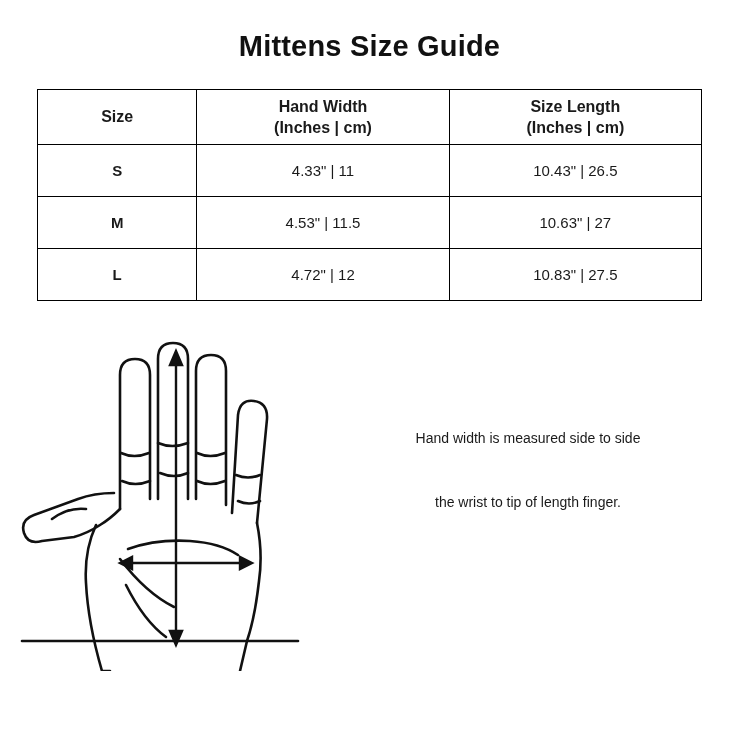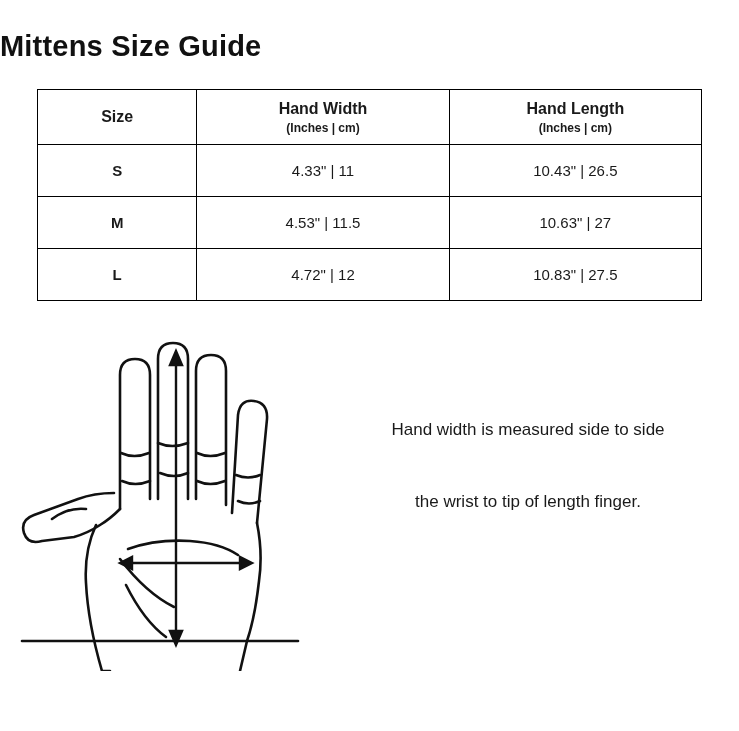--- a/index.html
+++ b/index.html
@@ -14,21 +14,21 @@
     color: #1a1a1a;
     position: relative;
     overflow: hidden;
   }
   #page {
     width: 739px;
     height: 731px;
     position: relative;
   }
   #title {
-    text-align: left;
+    text-align: center;
     font-size: 29px;
     font-weight: bold;
     letter-spacing: 0.2px;
     padding-top: 30px;
     color: #111111;
   }
   
   #size-table-wrap {
     margin: 26px auto 0 auto;
     width: 665px;
@@ -45,21 +45,21 @@
     vertical-align: middle;
     padding: 0;
   }
   thead th {
     height: 54px;
     font-size: 16px;
     font-weight: bold;
   }
   thead th .sub {
     display: block;
-    font-size: 12px;
+    font-size: 16px;
     font-weight: bold;
     margin-top: 3px;
   }
   tbody td {
     height: 51px;
     font-size: 15px;
     font-weight: normal;
   }
   tbody td.size-cell {
     font-weight: bold;
@@ -83,22 +83,22 @@
     height: 348px;
   }
   #notes {
     position: absolute;
     left: 325px;
     top: 92px;
     width: 406px;
     text-align: center;
   }
   #notes p {
-    margin: 4px;
-    font-size: 17px;
+    margin: 14px;
+    font-size: 14px;
     line-height: 1.35;
     color: #1a1a1a;
     font-weight: normal;
   }
   #notes p.second {
     margin-top: 26px;
   }
 </style>
 </head>
 <body>
@@ -117,21 +117,21 @@
       <thead>
         <tr>
           <th>
             <span>Size</span>
           </th>
           <th>
             <span>Hand Width</span>
             <span class="sub">(Inches | cm)</span>
           </th>
           <th>
-            <span>Hand Length</span>
+            <span>Size Length</span>
             <span class="sub">(Inches | cm)</span>
           </th>
         </tr>
       </thead>
       <tbody>
         <tr>
           <td class="size-cell">S</td>
           <td>4.33" | 11</td>
           <td>10.43" | 26.5</td>
         </tr>

